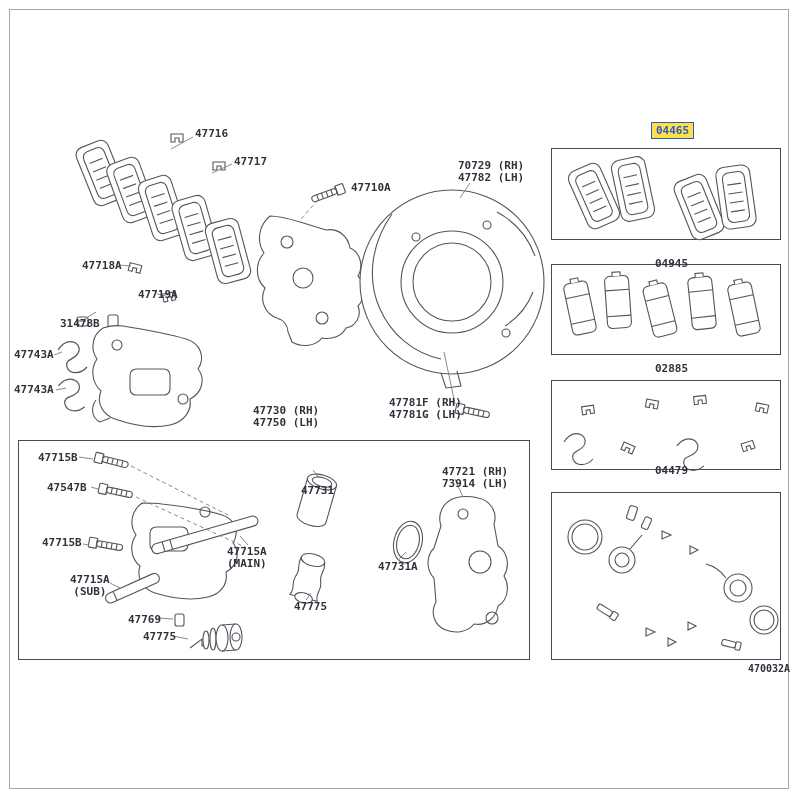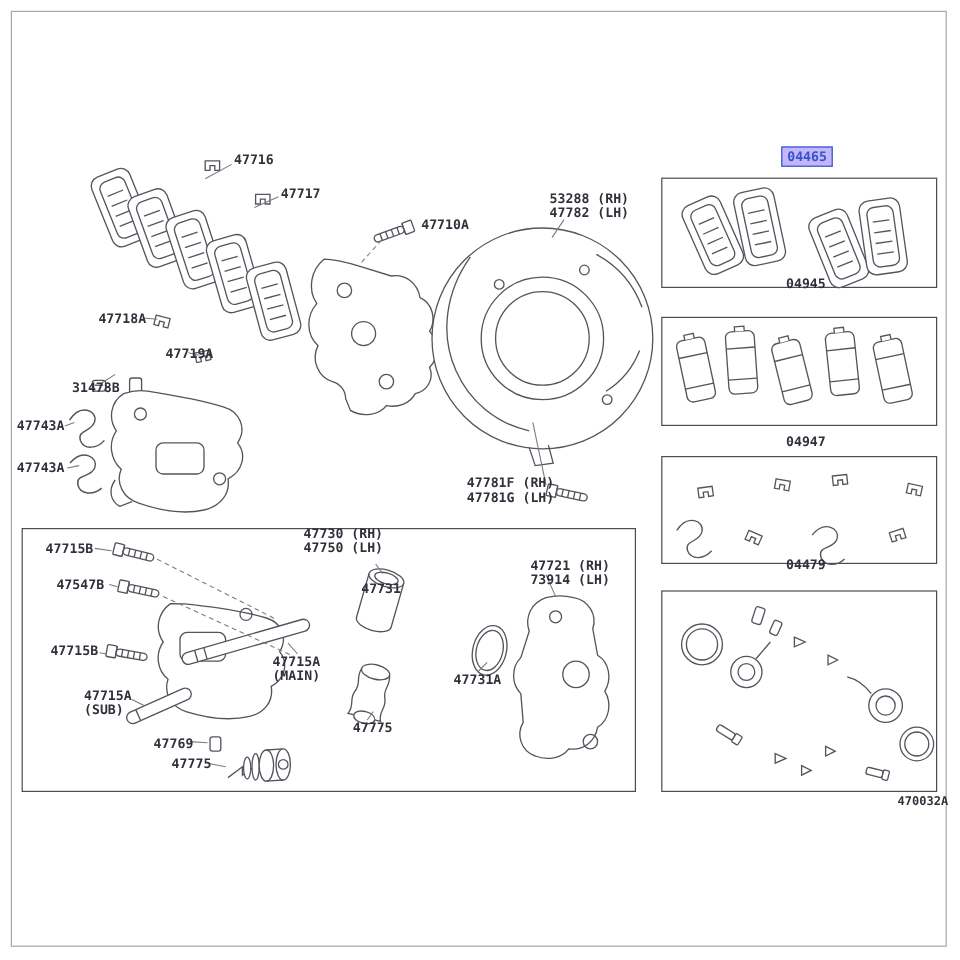--- a/index.html
+++ b/index.html
@@ -1,25 +1,25 @@
 <!DOCTYPE html>
 <html><head>
 <meta charset="utf-8">
 <style>
   html,body{margin:0;padding:0;background:#fff;}
   .stage{position:relative;width:800px;height:800px;background:#ffffff;overflow:hidden;
-         font-family:"DejaVu Sans Mono",monospace;}
+         font-family:"DejaVu Sans Mono",monospace;text-align:center;}
   .frame{position:absolute;left:9px;top:9px;width:780px;height:780px;
          border:1px solid #a6a6ac;box-sizing:border-box;}
   .box{position:absolute;border:1px solid #4a4a52;box-sizing:border-box;}
   .lbl{position:absolute;font-weight:bold;font-size:11px;line-height:12px;
        color:#31313c;white-space:nowrap;}
   .lbl span{display:block;}
   .kit{position:absolute;font-weight:bold;font-size:11px;line-height:13px;color:#31313c;}
-  .kit.hl{color:#3056c8;border:1px solid #3056c8;padding:1px 4px;background:#c4b5fd;}
+  .kit.hl{color:#3056c8;border:1px solid #3056c8;padding:1px 4px;background:#fde047;}
   .ref{position:absolute;font-weight:bold;font-size:10px;color:#31313c;}
   svg.art{position:absolute;left:0;top:0;pointer-events:none;}
 </style>
 </head>
 <body>
 
 <div class="stage">
 
   <div class="frame"></div>
 
@@ -263,31 +263,31 @@
       <path d="M 131 466 L 230 516" stroke-dasharray="4 3"></path>
       <path d="M 136 497 L 245 547" stroke-dasharray="4 3"></path>
     </g>
   </svg>
 
   <div class="lbl" style="left:195px;top:128px;">47716</div>
   <div class="lbl" style="left:234px;top:156px;">47717</div>
   <div class="lbl" style="left:351px;top:182px;">47710A</div>
 
   <div class="lbl" style="left:458px;top:160px;">
-    <span>53288 (RH)</span>
+    <span>70729 (RH)</span>
     <span>47782 (LH)</span>
   </div>
 
   <div class="lbl" style="left:82px;top:260px;">47718A</div>
   <div class="lbl" style="left:118px;top:289px;margin-left:20px;">47719A</div>
   <div class="lbl" style="left:60px;top:318px;">31478B</div>
   <div class="lbl" style="left:14px;top:349px;">47743A</div>
   <div class="lbl" style="left:14px;top:384px;">47743A</div>
 
-  <div class="lbl" style="left:253px;top:405px;margin-top:34px;">
+  <div class="lbl" style="left:253px;top:405px;">
     <span>47730 (RH)</span>
     <span>47750 (LH)</span>
   </div>
 
   <div class="lbl" style="left:389px;top:397px;">
     <span>47781F (RH)</span>
     <span>47781G (LH)</span>
   </div>
 
   <div class="lbl" style="left:38px;top:452px;">47715B</div>
@@ -310,19 +310,19 @@
     <span>47721 (RH)</span>
     <span>73914 (LH)</span>
   </div>
 
   <div class="lbl" style="left:378px;top:561px;">47731A</div>
   <div class="lbl" style="left:294px;top:601px;">47775</div>
   <div class="lbl" style="left:128px;top:614px;">47769</div>
   <div class="lbl" style="left:143px;top:631px;">47775</div>
 
   <div class="kit hl" style="left:651px;top:122px;">04465</div>
-  <div class="kit" style="left:655px;top:230px;">04945</div>
-  <div class="kit" style="left:655px;top:362px;">04947</div>
+  <div class="kit" style="left:655px;top:257px;">04945</div>
+  <div class="kit" style="left:655px;top:362px;">02885</div>
   <div class="kit" style="left:655px;top:464px;">04479</div>
 
   <div class="ref" style="left:748px;top:663px;">470032A</div>
 
 </div>
 
 </body></html>

